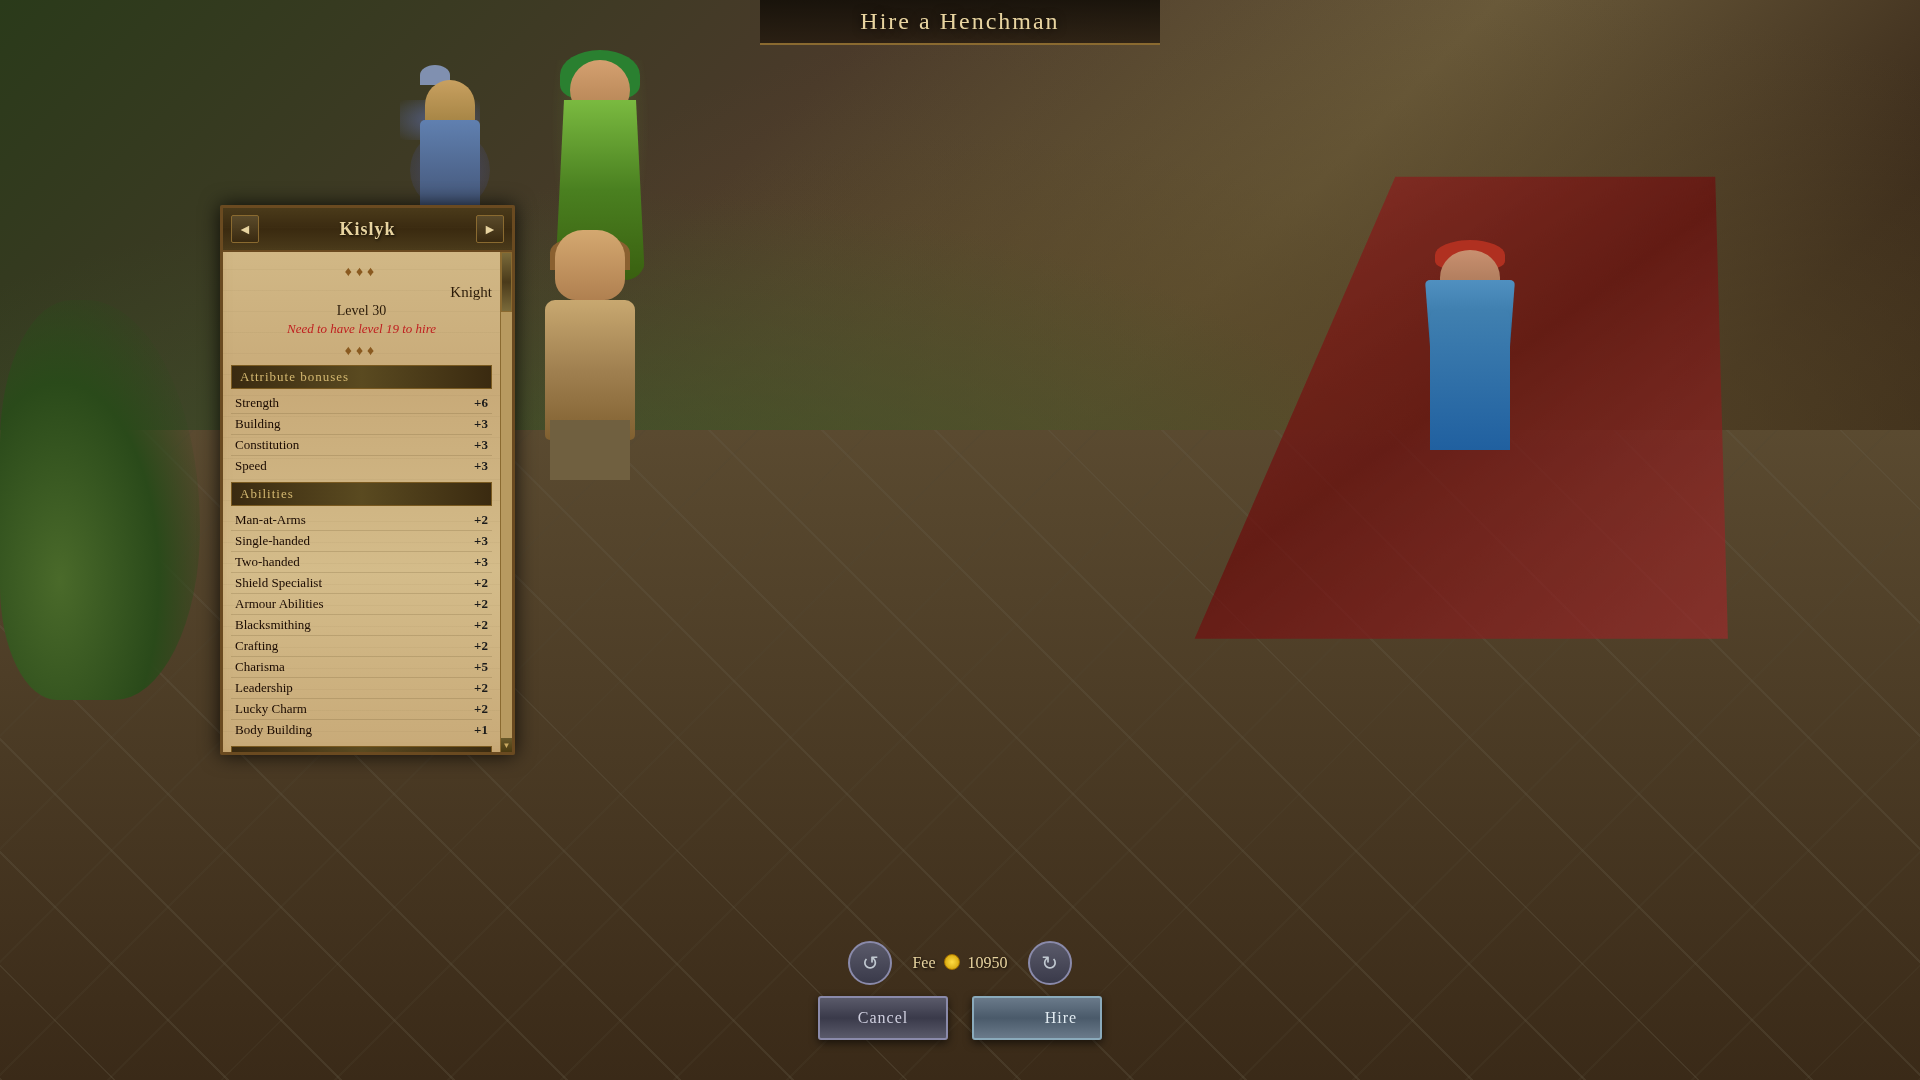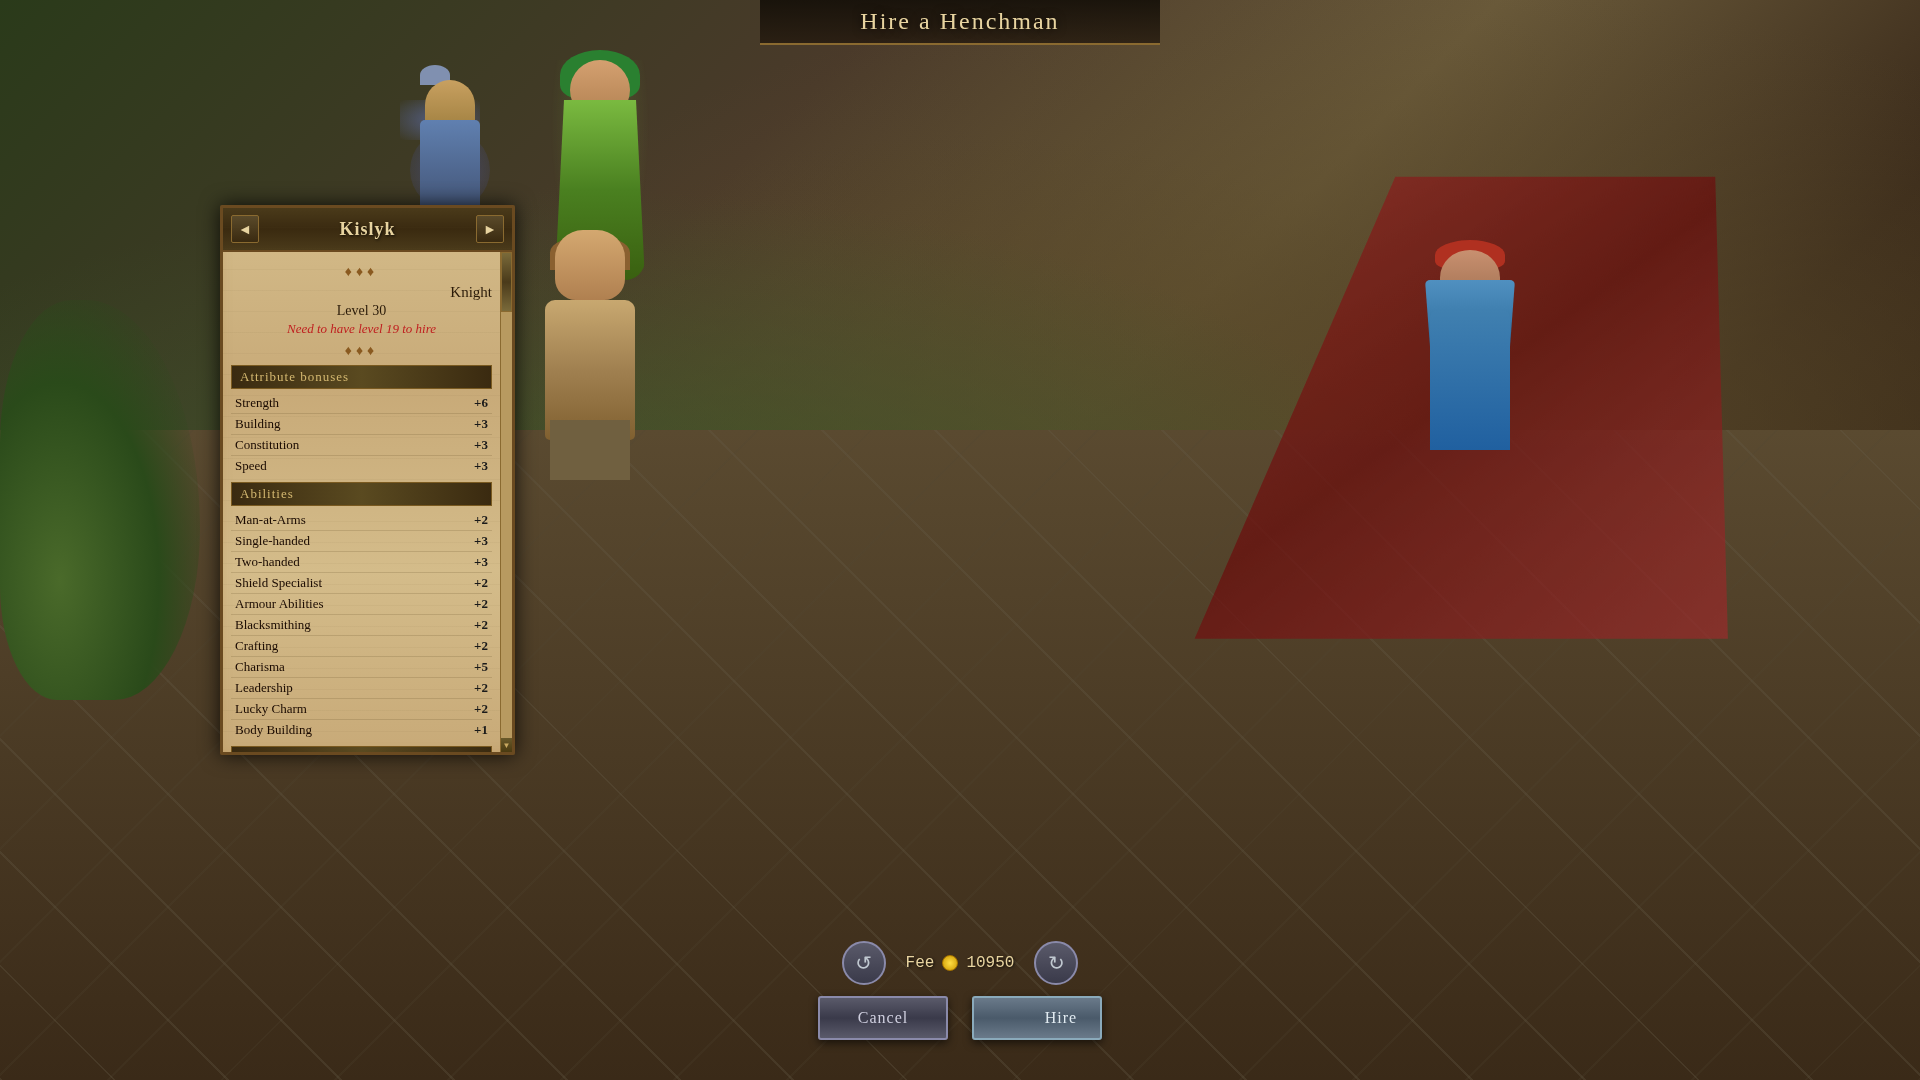--- a/index.html
+++ b/index.html
@@ -465,26 +465,24 @@
       transform: translateX(-50%);
       display: flex;
       align-items: center;
       gap: 20px;
       width: 500px;
       justify-content: center;
     }
 
     .fee-area {
       display: flex;
-      align-items: center;
       gap: 8px;
       color: #e8d4a0;
       font-size: 16px;
       text-shadow: 1px 1px 3px rgba(0,0,0,0.9);
-      font-family: Liberation Mono, monospace;
     }
 
     .coin-icon {
       width: 16px;
       height: 16px;
       background: radial-gradient(circle, #ffdd44, #cc9900);
       border-radius: 50%;
       border: 1px solid #aa7700;
       display: inline-block;
     }

